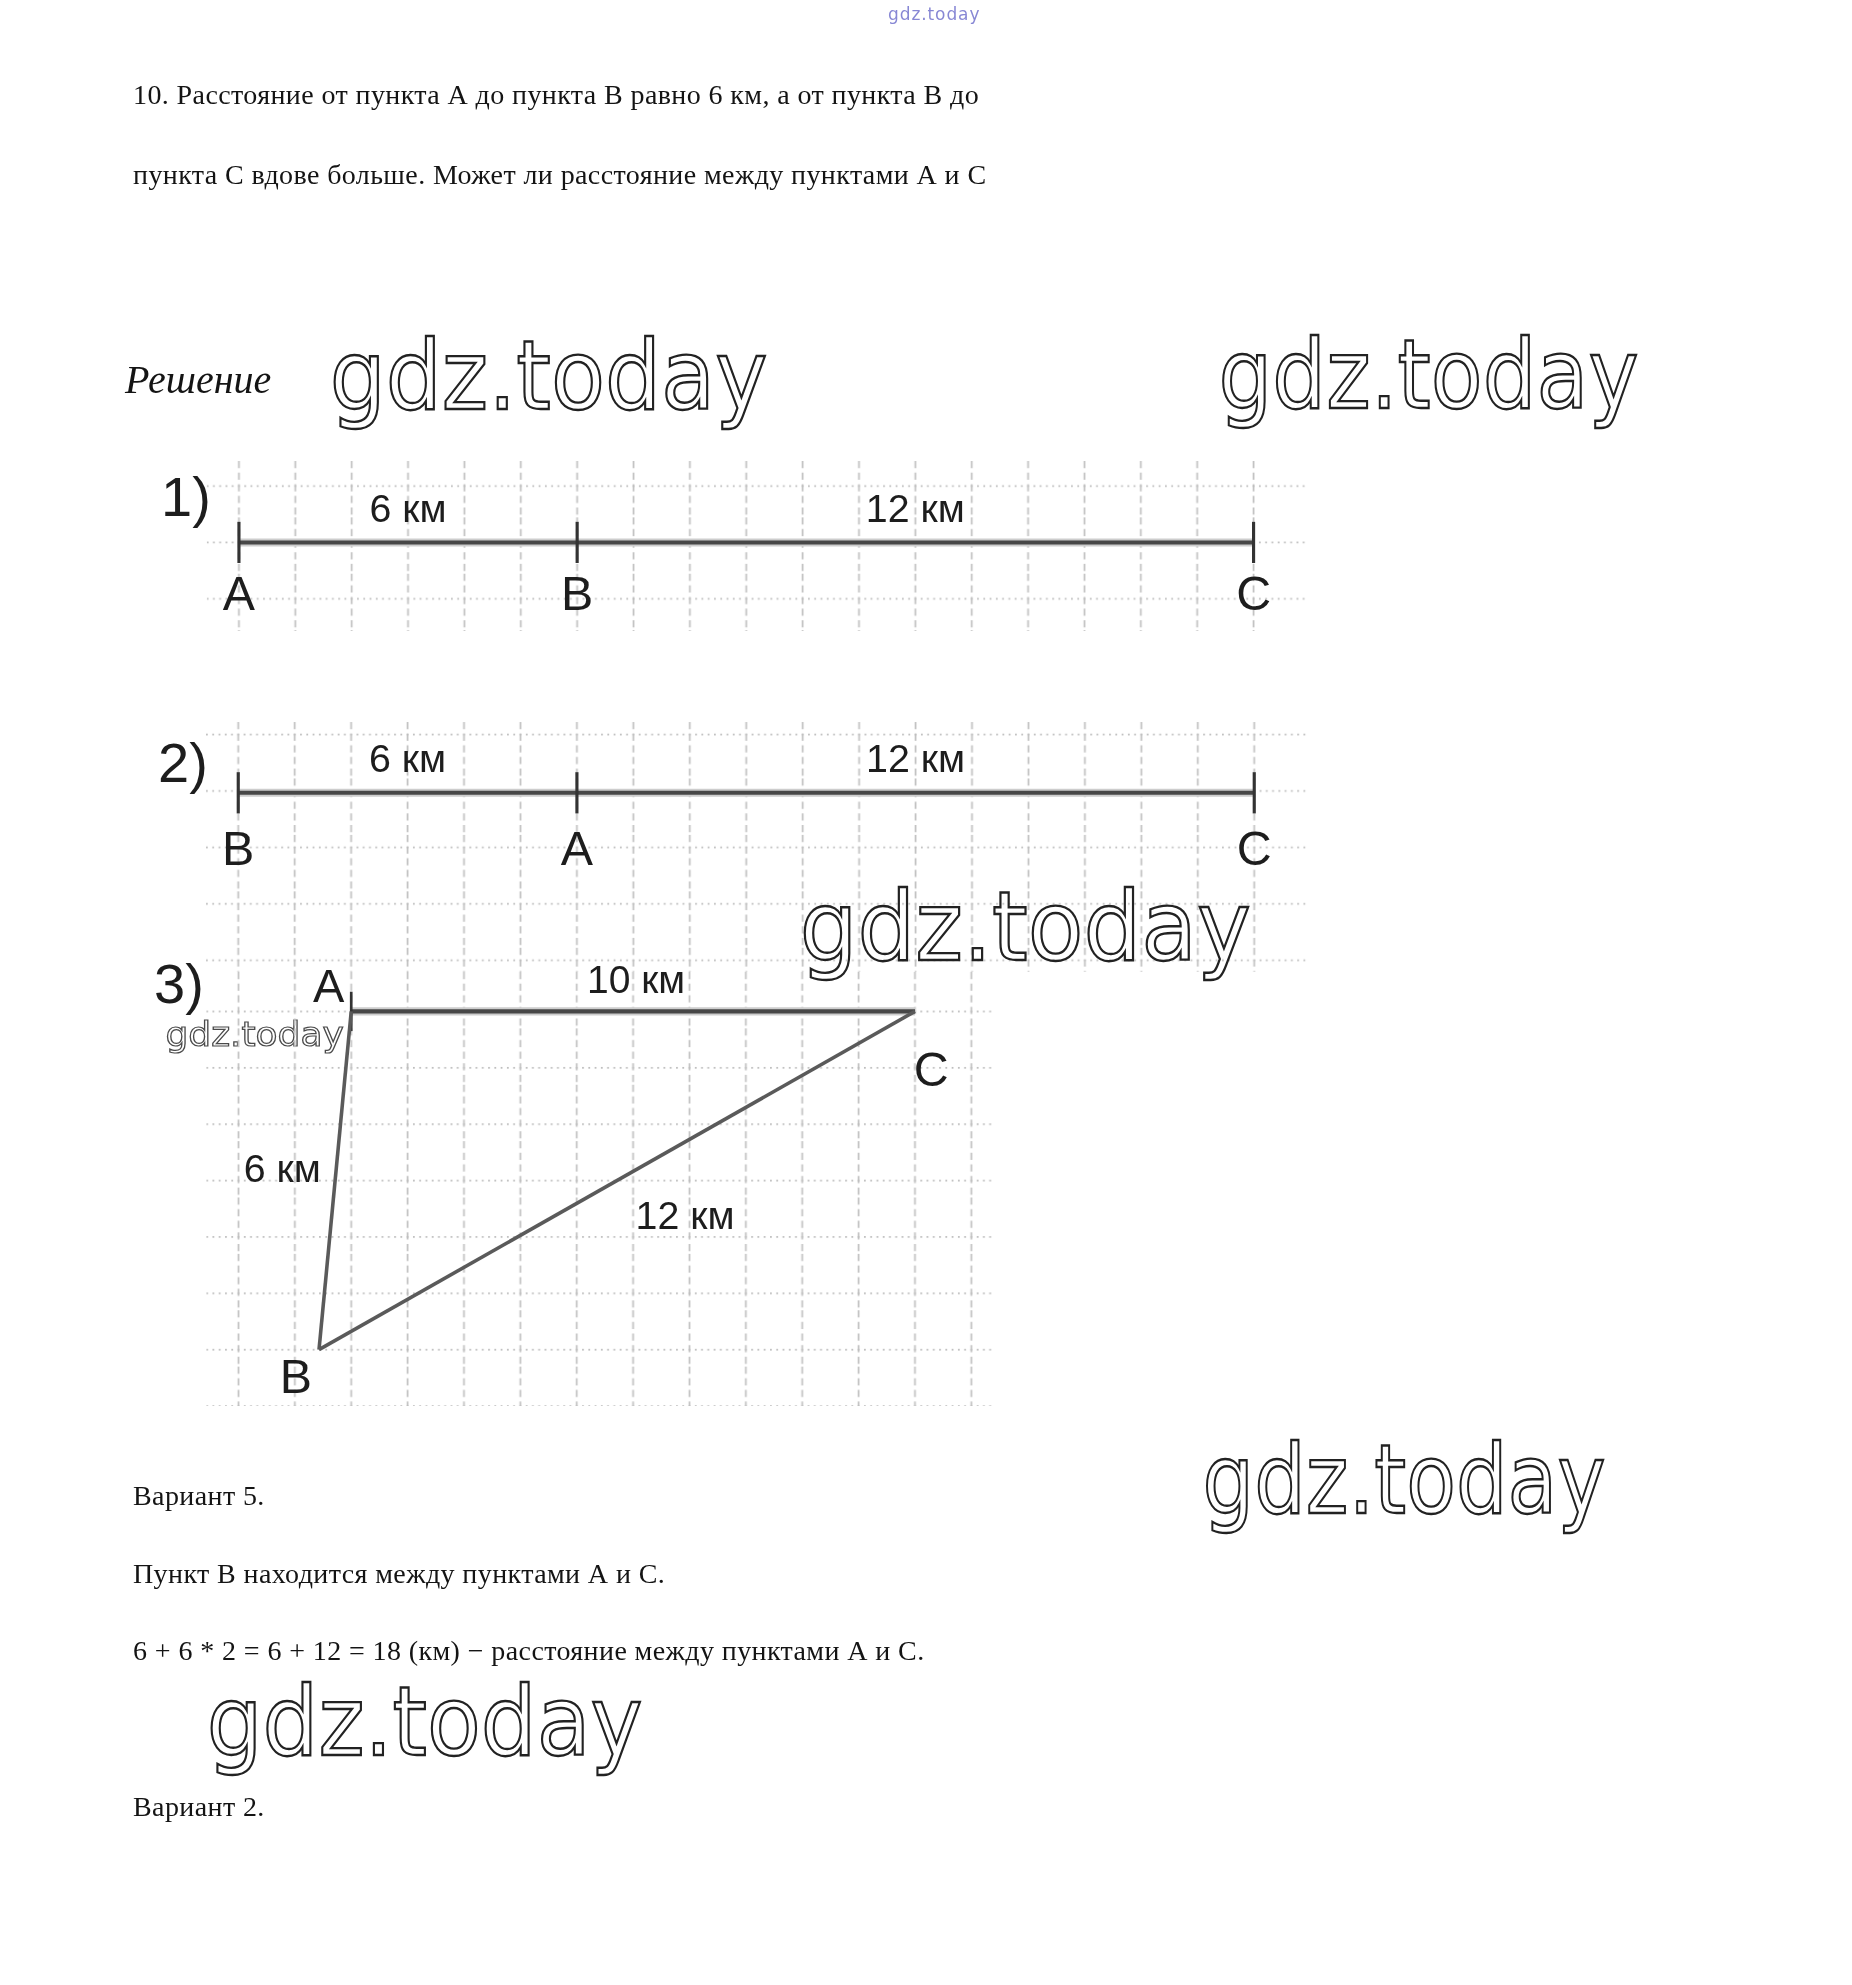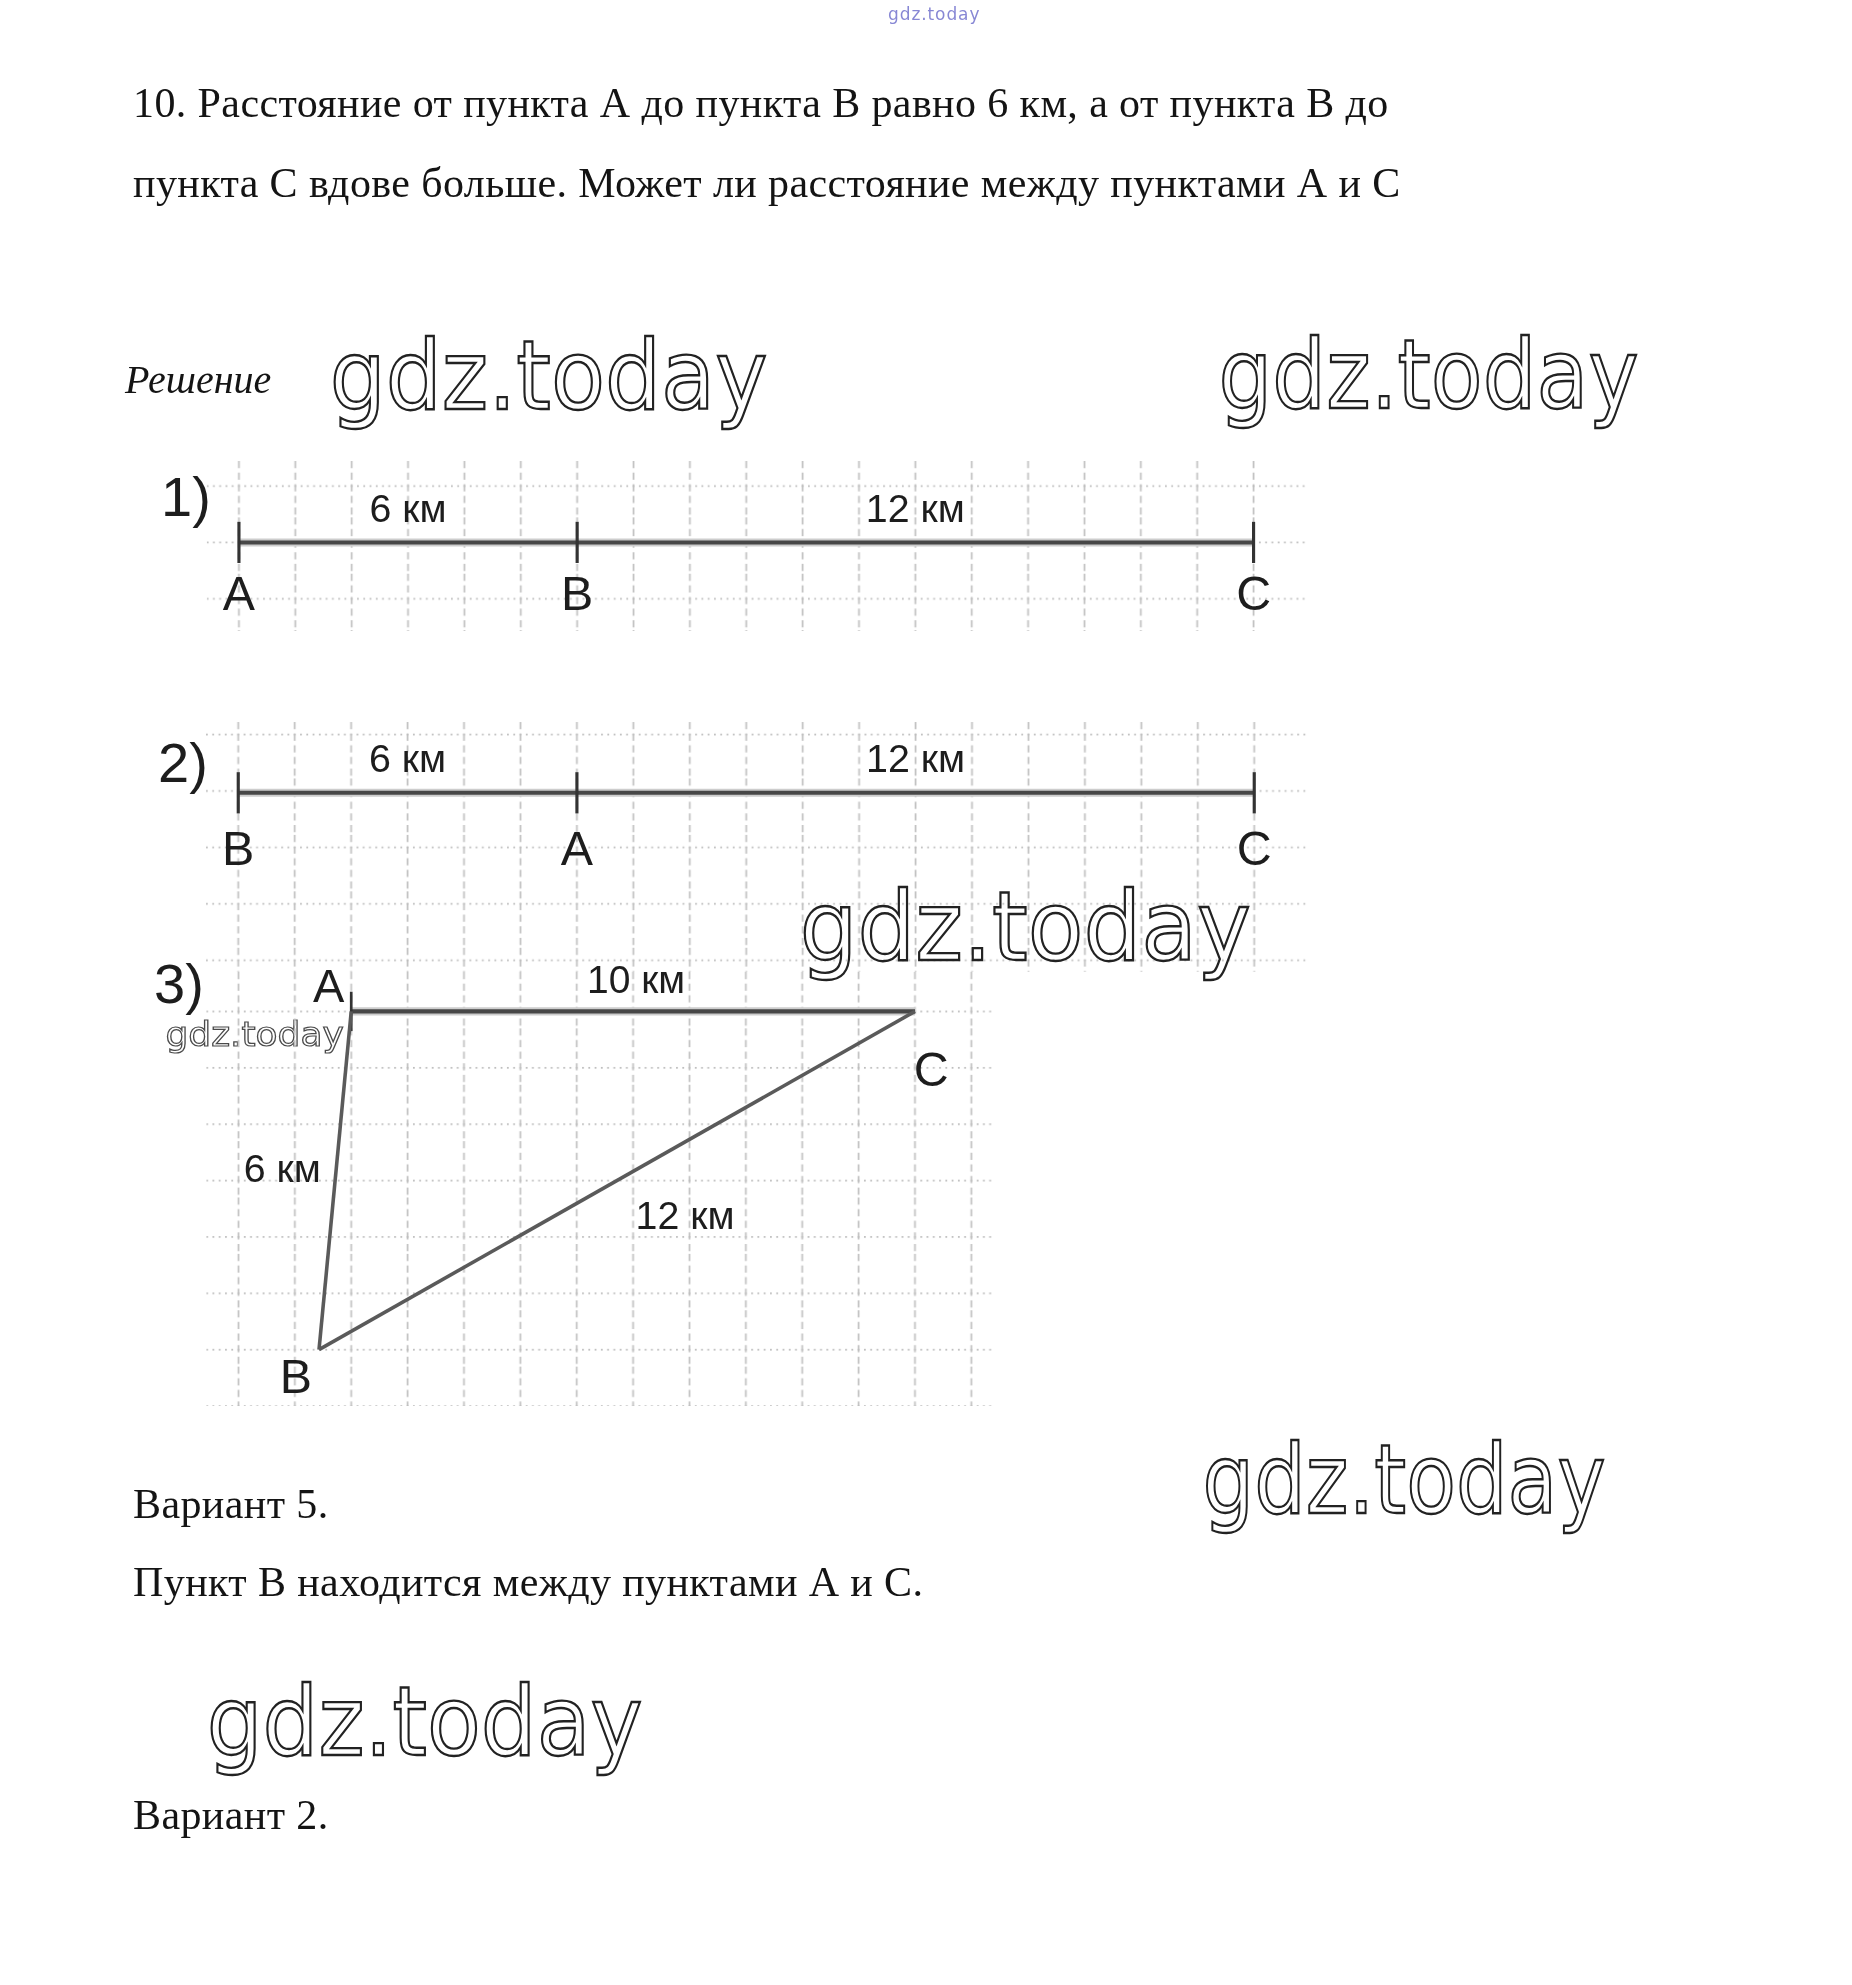--- a/index.html
+++ b/index.html
@@ -1,19 +1,19 @@
 <!DOCTYPE html>
 <html style="font-size:14.3px"><head>
 <meta charset="utf-8">
 <style>
   html,body{margin:0;padding:0;background:#ffffff;}
   .page{position:relative;width:1853px;height:1986px;background:#ffffff;overflow:hidden;
         font-family:"Liberation Serif", serif;color:#141414;border-radius:28px;}
   .abs{position:absolute;white-space:nowrap;}
-  .prob{font-size:42px;letter-spacing:0.4px;}
+  .prob{font-size:28px;letter-spacing:0.4px;}
   .resh{font-style:italic;font-size:40px;}
   .wm-top{font-family:"DejaVu Sans", sans-serif;font-size:17px;color:#7b7bd0;
           letter-spacing:0.9px;opacity:.9;}
   .dlabel{font-family:"Liberation Sans", sans-serif;color:#1d1d1d;}
   .dnum{font-size:56px;}
   .dpoint{font-size:47px;}
   .dkm{font-size:39px;}
   svg{position:absolute;overflow:visible;}
   svg text.seg{font-family:"Liberation Sans", sans-serif;font-size:44px;fill:#1d1d1d;}
   svg text.pt{font-family:"Liberation Sans", sans-serif;font-size:54px;fill:#1d1d1d;}
@@ -113,20 +113,21 @@
     <text class="seg" x="535" y="287" text-anchor="middle">12 км</text>
     <text class="pt" x="100" y="470" text-anchor="middle">В</text>
   </svg>
 
   <svg style="left:1202px;top:1422px;" width="430" height="134" viewBox="0 0 480 150">
     <text class="wm" x="0" y="102" font-size="108" textLength="451" lengthAdjust="spacingAndGlyphs">gdz.today</text>
   </svg>
 
   <div class="abs prob" style="left:133px;top:1480px;">Вариант 5.</div>
   <div class="abs prob" style="left:133px;top:1558px;">Пункт В находится между пунктами А и С.</div>
+  <div class="abs prob" style="left:133px;top:1635px;">6 + 6 * 2 = 6 + 12 = 18 (км) − расстояние между пунктами А и С.</div>
 
   <svg style="left:206px;top:1661px;" width="457" height="134" viewBox="0 0 510 150">
     <text class="wm" x="0" y="105" font-size="108" textLength="488" lengthAdjust="spacingAndGlyphs">gdz.today</text>
   </svg>
 
   <div class="abs prob" style="left:133px;top:1791px;">Вариант 2.</div>
 
 </div>
 
 

